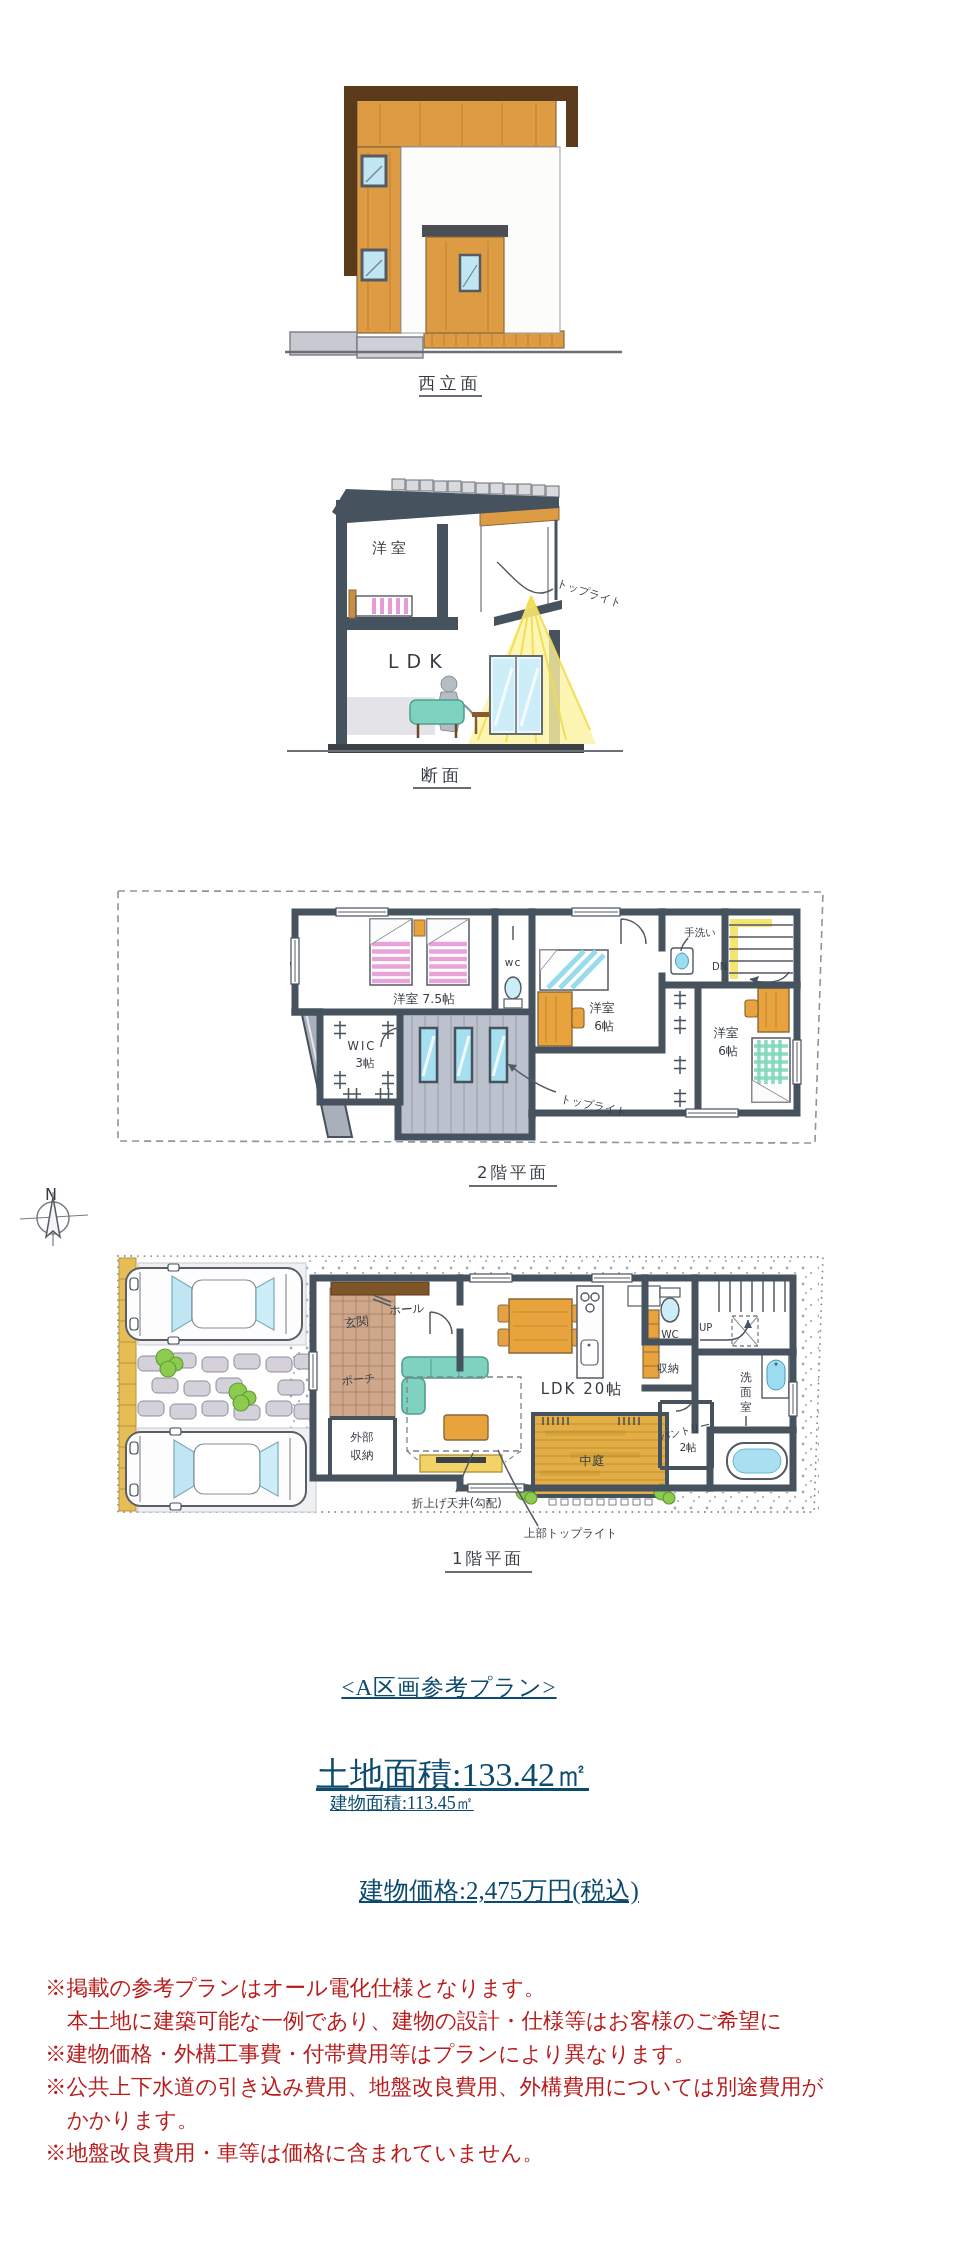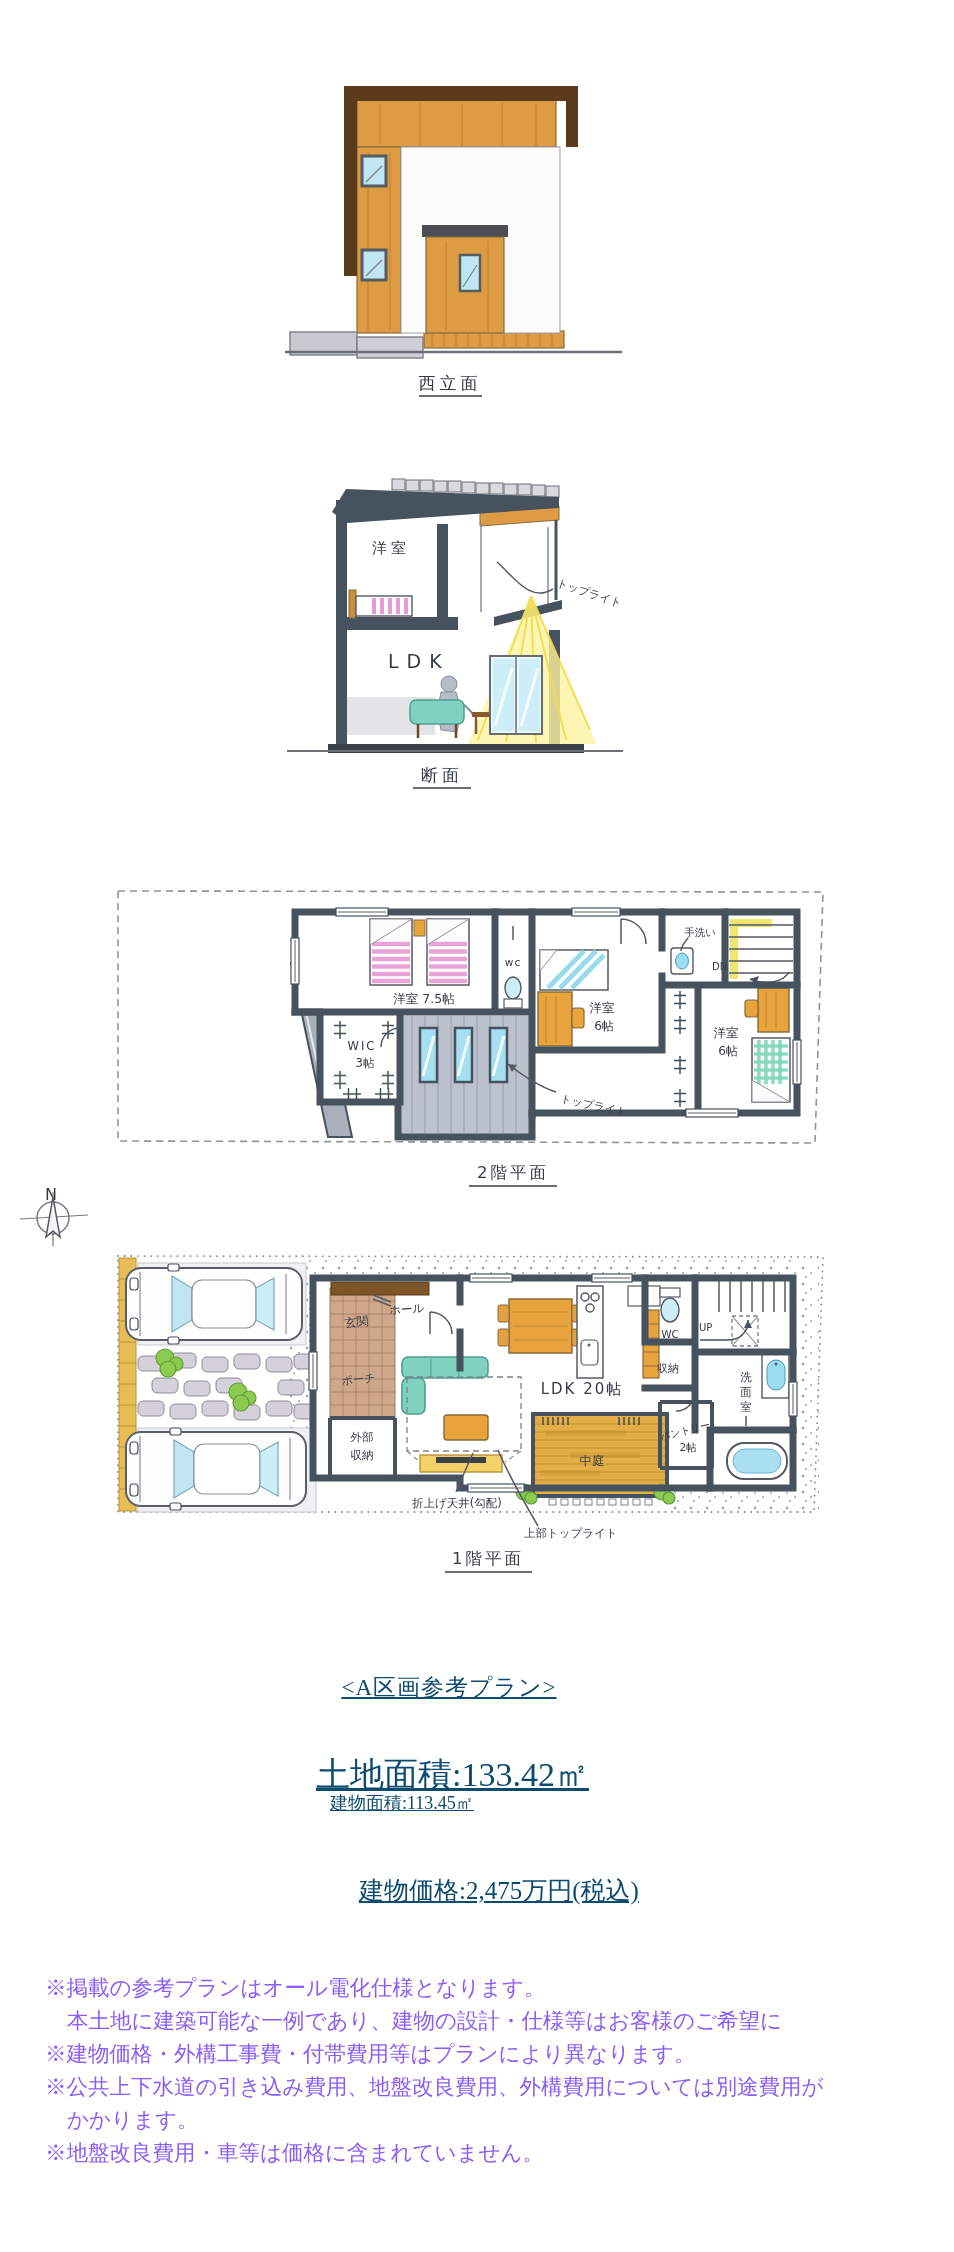--- a/index.html
+++ b/index.html
@@ -12,21 +12,21 @@
   .w4{fill:none;stroke:#46525e;stroke-width:4;}
   .dash{fill:none;stroke:#90949b;stroke-width:1.6;stroke-dasharray:7 5;}
   .dots{fill:none;stroke:#85898f;stroke-width:1.8;stroke-dasharray:0.1 6.5;stroke-linecap:round;}
   .win{fill:#ffffff;stroke:#46525e;stroke-width:1.2;}
   .cap{font-family:"DejaVu Sans",sans-serif;fill:#363c44;}
   .txt{position:absolute;color:#0c4a6e;white-space:nowrap;text-decoration:underline;}
   .title{left:92px;top:1672px;width:714px;text-align:center;font-size:23px;letter-spacing:1px;}
   .area1{left:316px;top:1752px;font-size:34px;}
   .area2{left:330px;top:1791px;font-size:18px;}
   .price{left:330px;top:1874px;font-size:25px;margin-left:29px;}
-  .notes{position:absolute;left:45px;top:1972px;width:895px;color:#8b5cf6;
+  .notes{position:absolute;left:45px;top:1972px;width:895px;color:#b91c1c;
          font-size:21.5px;line-height:33px;font-family:Liberation Serif, serif;}
   .notes div{white-space:nowrap;}
   .indent{padding-left:22px;}
 </style>
 </head>
 <body>
 
 <div class="sheet">
 
   <svg style="left:270px;top:70px" width="360" height="330" viewBox="270 70 360 330">

